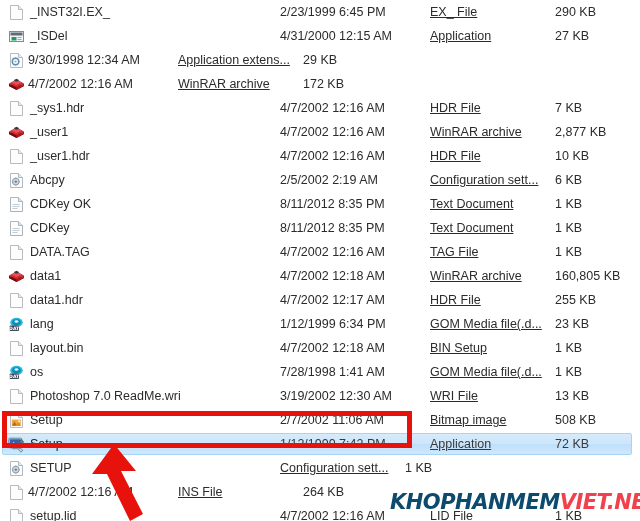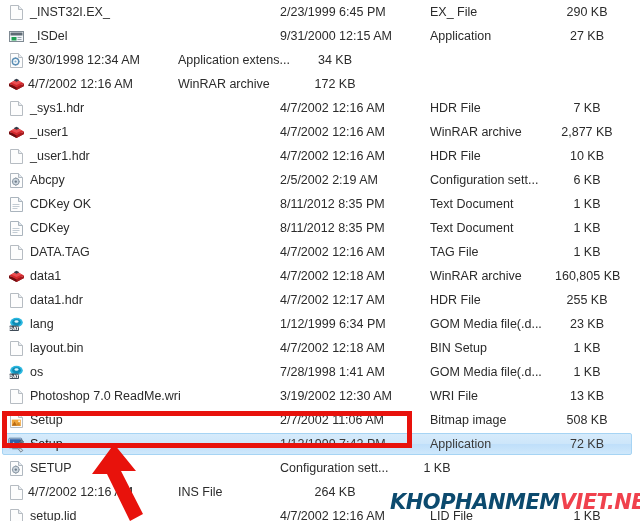--- a/index.html
+++ b/index.html
@@ -56,25 +56,26 @@
   }
   .col-date {
     width: 150px;
     min-width: 150px;
     color: #6d6d6d;
   }
   .col-type {
     width: 125px;
     min-width: 125px;
     color: #6d6d6d;
+    text-decoration: underline;
   }
   .col-size {
     width: 72px;
     min-width: 72px;
-    text-align: center;
+    text-align: left;
     color: #6d6d6d;
     padding-right: 8px;
   }
   
   .row.selected .sel-bg {
     position: absolute;
     left: 2px;
     top: 1px;
     width: 630px;
     height: 22px;
@@ -164,37 +165,37 @@
         <div class="cell col-icon">
           <svg class="ico" viewBox="0 0 17 17">
             <rect x="1.5" y="3.5" width="14" height="10" fill="#f2f6f9" stroke="#7f8a93"></rect>
             <rect x="2.5" y="4.5" width="12" height="3" fill="#5f6b75"></rect>
             <rect x="3.5" y="9" width="5" height="3.5" fill="#1f9f52"></rect>
             <rect x="9.5" y="9" width="4" height="1" fill="#9aa6af"></rect>
             <rect x="9.5" y="11" width="4" height="1" fill="#9aa6af"></rect>
           </svg>
         </div>
         <div class="cell col-name">_ISDel</div>
-        <div class="cell col-date">9/31/2000 12:15 AM</div>
+        <div class="cell col-date">4/31/2000 12:15 AM</div>
         <div class="cell col-type">Application</div>
         <div class="cell col-size">27 KB</div>
       </div>
       <div class="row">
         <div class="cell col-icon">
           <svg class="ico" viewBox="0 0 17 17">
             <path d="M2.5 1.5h8l4 4v10h-12z" fill="#fdfdfd" stroke="#b6bcc2"></path>
             <path d="M10.5 1.5v4h4" fill="#e9edf1" stroke="#b6bcc2"></path>
             <circle cx="7.5" cy="9.5" r="3.2" fill="none" stroke="#5d8fb5" stroke-width="1.4"></circle>
             <path d="M7.5 5.6v1.3M7.5 12.1v1.3M3.9 9.5h1.3M10.3 9.5h1.3" stroke="#5d8fb5" stroke-width="1.3"></path>
             <circle cx="7.5" cy="9.5" r="1.1" fill="#88b5d6"></circle>
           </svg>
         </div>
         <div class="cell col-date">9/30/1998 12:34 AM</div>
         <div class="cell col-type">Application extens...</div>
-        <div class="cell col-size">34 KB</div>
+        <div class="cell col-size">29 KB</div>
       </div>
       <div class="row">
         <div class="cell col-icon">
           <svg class="ico" viewBox="0 0 17 17">
             <g>
               <path d="M1 10 L8.5 6 L16 10 L8.5 14 Z" fill="#8e1216"></path>
               <path d="M1 7.6 L8.5 3.6 L16 7.6 L8.5 11.6 Z" fill="#d2282c"></path>
               <path d="M1 7.6 L8.5 11.6 L8.5 14 L1 10 Z" fill="#6d0d10"></path>
               <path d="M8.5 11.6 L16 7.6 L16 10 L8.5 14 Z" fill="#a81a1e"></path>
               <path d="M3.2 6.4 L8.5 3.6 L13.8 6.4 L8.5 9.1 Z" fill="#ea4f52"></path>

